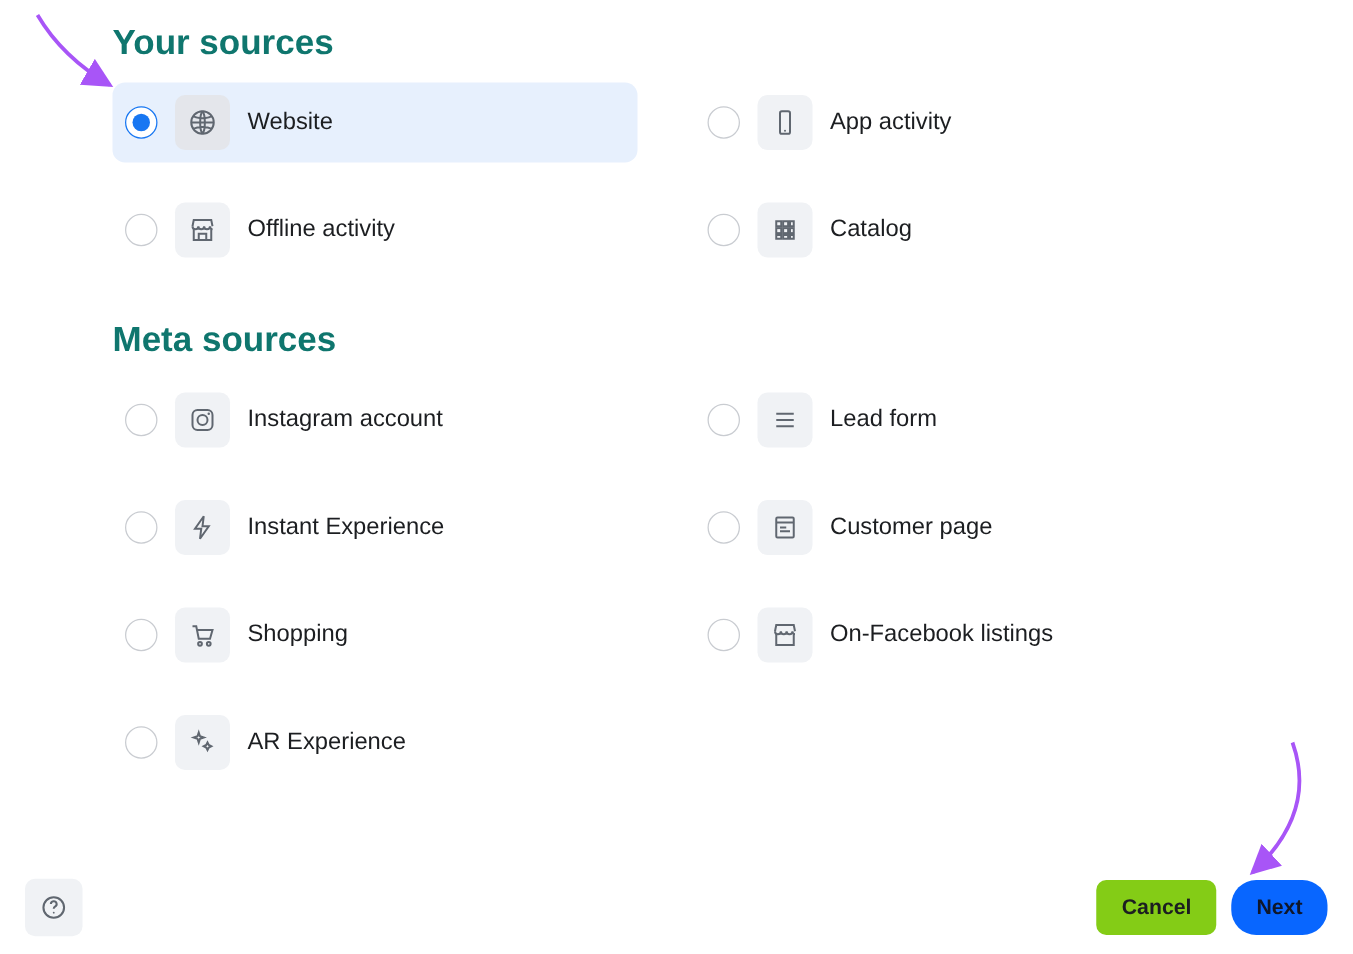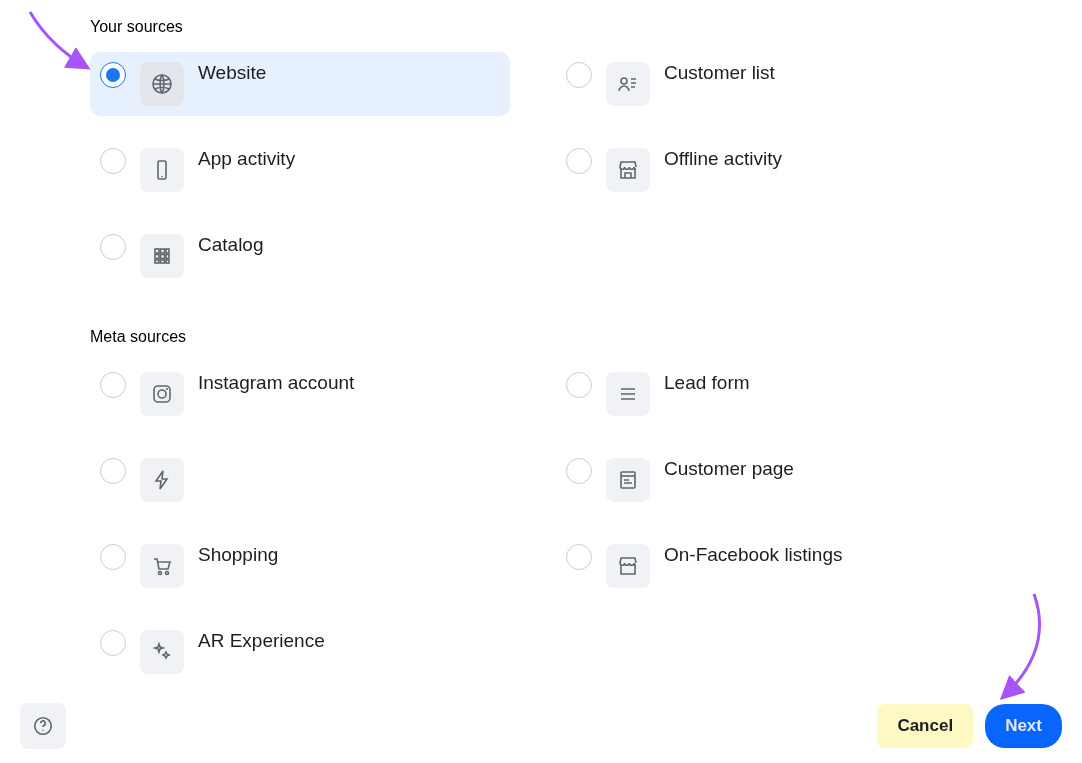--- a/index.html
+++ b/index.html
@@ -6,35 +6,35 @@
     body {
       font-family: -apple-system, BlinkMacSystemFont, "Segoe UI", Helvetica, Arial, sans-serif;
       background: #fff;
       width: 1082px;
       height: 763px;
       position: relative;
       padding: 18px 90px 0 90px;
       color: #1c1e21;
     }
     .section-title {
-      font-size: 16px;
-      font-weight: 400;
+      font-size: 28px;
+      font-weight: 700;
       margin-bottom: 16px;
-      color: #000000;
+      color: #0f766e;
     }
     .section + .section { margin-top: 40px; }
     .options-grid {
       display: grid;
       grid-template-columns: 1fr 1fr;
       column-gap: 30px;
       row-gap: 22px;
     }
     .option {
       display: flex;
-      align-items: flex-start;
+      align-items: center;
       gap: 14px;
       padding: 10px 10px;
       border-radius: 10px;
       cursor: pointer;
       width: 420px;
     }
     .option.selected {
       background: #e7f0fd;
     }
     .radio {
@@ -105,26 +105,26 @@
     .footer-spacer { flex: 1; }
     .btn {
       padding: 12px 20px;
       font-size: 17px;
       font-weight: 600;
       border-radius: 8px;
       cursor: pointer;
       margin-left: 12px;
     }
     .btn-cancel {
-      background: #fef9c3;
+      background: #84cc16;
       color: #1c1e21;
     }
     .btn-next {
       background: #0866ff;
-      color: #e5e5e5;
+      color: #0f172a;
       border-radius: 20px;
     }
     .arrow {
       position: absolute;
       pointer-events: none;
     }
     .arrow svg { overflow: visible; }
   </style>
 </head>
 <body>
@@ -161,31 +161,20 @@
         </div>
       <div class="icon-tile">
         <svg viewBox="0 0 24 24">
             <circle cx="12" cy="12" r="9"></circle>
             <path d="M3 12h18M12 3c2.5 3 2.5 15 0 18M12 3c-2.5 3-2.5 15 0 18M5 7c3 2 11 2 14 0M5 17c3-2 11-2 14 0"></path>
           </svg>
       </div>
       <span class="option-label">Website</span>
     </div>
 
-    <div class="option">
-      <div class="radio"></div>
-      <div class="icon-tile">
-        <svg viewBox="0 0 24 24">
-            <circle cx="8" cy="9" r="3"></circle>
-            <path d="M3 19c0-3 3-5 5-5s5 2 5 5"></path>
-            <path d="M15 7h5M15 11h5M15 15h4"></path>
-          </svg>
-      </div>
-      <span class="option-label">Customer list</span>
-    </div>
 
     <div class="option">
       <div class="radio"></div>
       <div class="icon-tile">
         <svg viewBox="0 0 24 24">
             <rect x="8" y="3" width="8" height="18" rx="1.5"></rect>
             <circle cx="12" cy="18.5" r="0.8" fill="#606770" stroke="none"></circle>
           </svg>
       </div>
       <span class="option-label">App activity</span>
@@ -253,20 +242,21 @@
     </div>
 
 
     <div class="option">
       <div class="radio"></div>
       <div class="icon-tile">
         <svg viewBox="0 0 24 24">
             <path d="M13 3L6 13h5l-1 8 7-10h-5l1-8z"></path>
           </svg>
       </div>
+      <span class="option-label">Instant Experience</span>
     </div>
 
     <div class="option">
       <div class="radio"></div>
       <div class="icon-tile">
         <svg viewBox="0 0 24 24">
             <rect x="5" y="4" width="14" height="16" rx="1"></rect>
             <path d="M5 8h14"></path>
             <path d="M8 12h5M8 15h8"></path>
           </svg>

